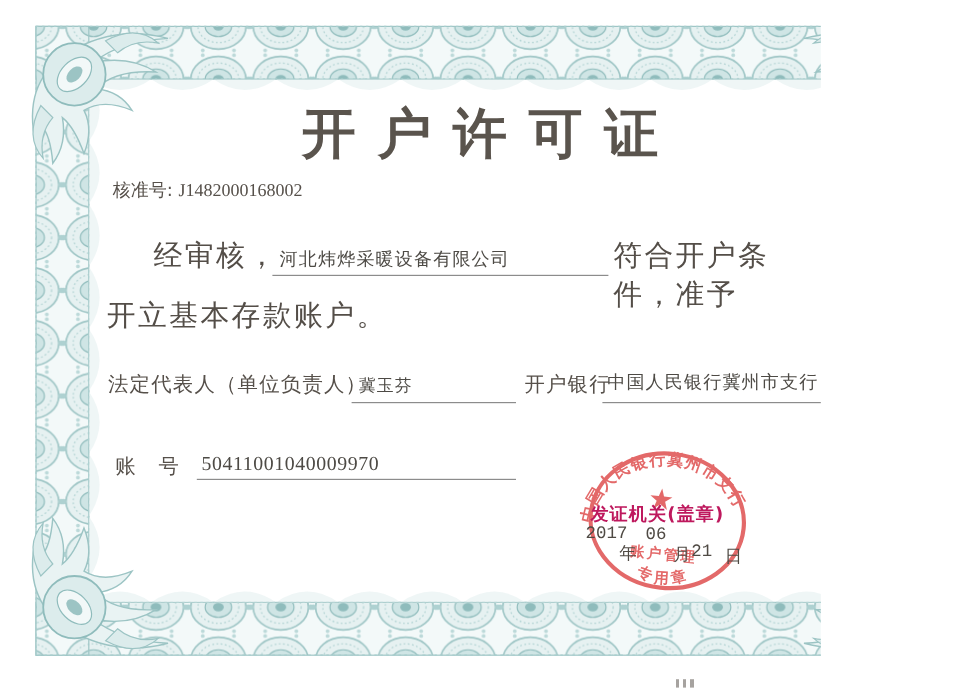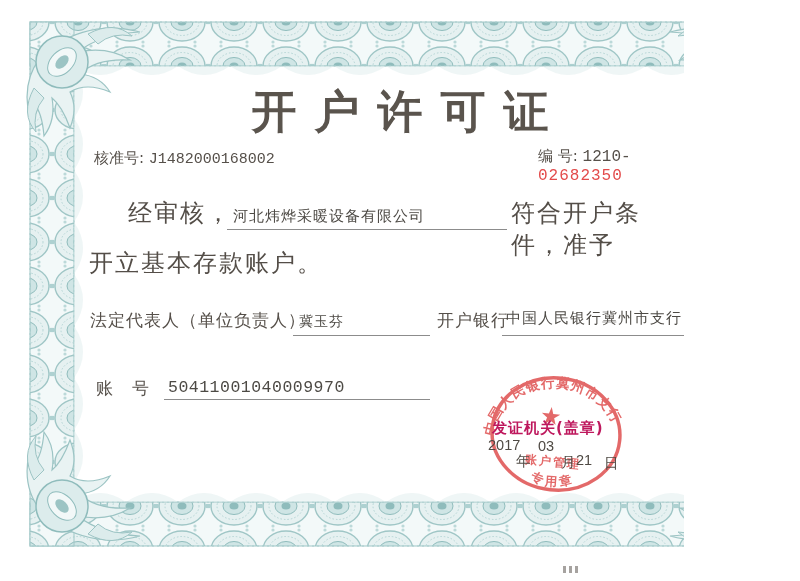--- a/index.html
+++ b/index.html
@@ -4,21 +4,21 @@
 <style>
   html,body{margin:0;padding:0;}
   body{
     width:800px;height:581px;background:#ffffff;
     font-family:"DejaVu Sans","Liberation Sans",sans-serif;
     -webkit-font-smoothing:antialiased;
   }
   #cert{position:relative;width:684px;height:581px;background:#ffffff;overflow:hidden;}
   #frame-svg{position:absolute;left:0;top:0;width:800px;height:581px;}
   .abs{position:absolute;}
-  .serif{font-family:Liberation Mono, monospace;}
+  .serif{font-family:Liberation Serif, serif;}
 
   .title{
     left:0;top:82px;width:800px;text-align:center;
     font-size:45px;font-weight:600;letter-spacing:18px;text-indent:18px;
     color:#5a544d;
   }
   .meta{font-size:15px;color:#56504a;}
   .approval{left:94px;top:149px;}
   .serial{left:538px;top:147px;}
   .serial .num-red{color:#e34b4b;font-size:16px;letter-spacing:1px;}
@@ -41,21 +41,21 @@
   .bank-label{left:437px;top:309px;text-align:center;}
   .bank-line{left:502px;top:300px;width:243px;height:35px;}
   .bank-line .val{font-size:15px;padding:0 0 7px 4px;letter-spacing:1px;}
   .account-label{left:96px;top:377px;}
   .account-line{left:164px;top:370px;width:266px;height:29px;}
   .account-line .val{font-size:16.5px;padding:0 0 2px 4px;letter-spacing:.5px;}
 
   .issuer-label{left:492px;top:419px;font-size:15px;font-weight:600;color:#be185d;letter-spacing:1px;z-index:3;}
   .date-block{left:488px;top:437px;width:170px;height:42px;z-index:3;}
   .date-block span{position:absolute;color:#4f4a44;}
-  .d-num{font-family:Liberation Sans, sans-serif;font-size:14.5px;}
+  .d-num{font-family:Liberation Mono, monospace;font-size:14.5px;}
   .d-year{left:0;top:0;}
   .d-month{left:50px;top:1px;}
   .d-day{left:88px;top:15px;}
   .d-unit{font-size:14.5px;}
   .u-year{left:28px;top:15px;}
   .u-month{left:73px;top:16px;}
   .u-day{left:116px;top:17px;}
 
   #seal-svg{left:483px;top:372px;width:146px;height:128px;z-index:2;opacity:.85;}
 
@@ -111,25 +111,20 @@
     <use href="#cornerTL" transform="translate(810,568) scale(-1,-1)"></use>
   </svg>
 
   <div class="abs title">开户许可证</div>
 
   <div class="abs meta approval">
     <span>核准号:</span>
     <span class="serif">J1482000168002</span>
   </div>
 
-  <div class="abs meta serial">
-    <span>编 号:</span>
-    <span class="serif num-dark">1210-</span>
-    <span class="serif num-red">02682350</span>
-  </div>
 
   <div class="abs fill-line company-line">
     <span class="val serif">河北炜烨采暖设备有限公司</span>
   </div>
   <div class="abs big-line audit-prefix">经审核，</div>
   <div class="abs big-line audit-suffix">符合开户条件，准予</div>
   <div class="abs big-line second-line">开立基本存款账户。</div>
 
   <div class="abs field-label legal-label">法定代表人（单位负责人）</div>
   <div class="abs fill-line legal-line">
@@ -157,21 +152,21 @@
       <path id="sealBottomArc" d="M 42 102 A 42 34 0 0 0 104 102" fill="none"></path>
       <text font-size="12.5" fill="#df5050" font-weight="600" letter-spacing="3">
         <textPath href="#sealBottomArc" startOffset="18%">专用章</textPath>
       </text>
     </g>
   </svg>
 
   <div class="abs issuer-label">发证机关(盖章)</div>
   <div class="abs date-block">
     <span class="d-num d-year">2017</span>
-    <span class="d-num d-month">03</span>
+    <span class="d-num d-month">06</span>
     <span class="d-num d-day">21</span>
     <span class="d-unit u-year">年</span>
     <span class="d-unit u-month">月</span>
     <span class="d-unit u-day">日</span>
   </div>
 
   <div class="abs scan-artifact"></div>
 
 </div>
 

